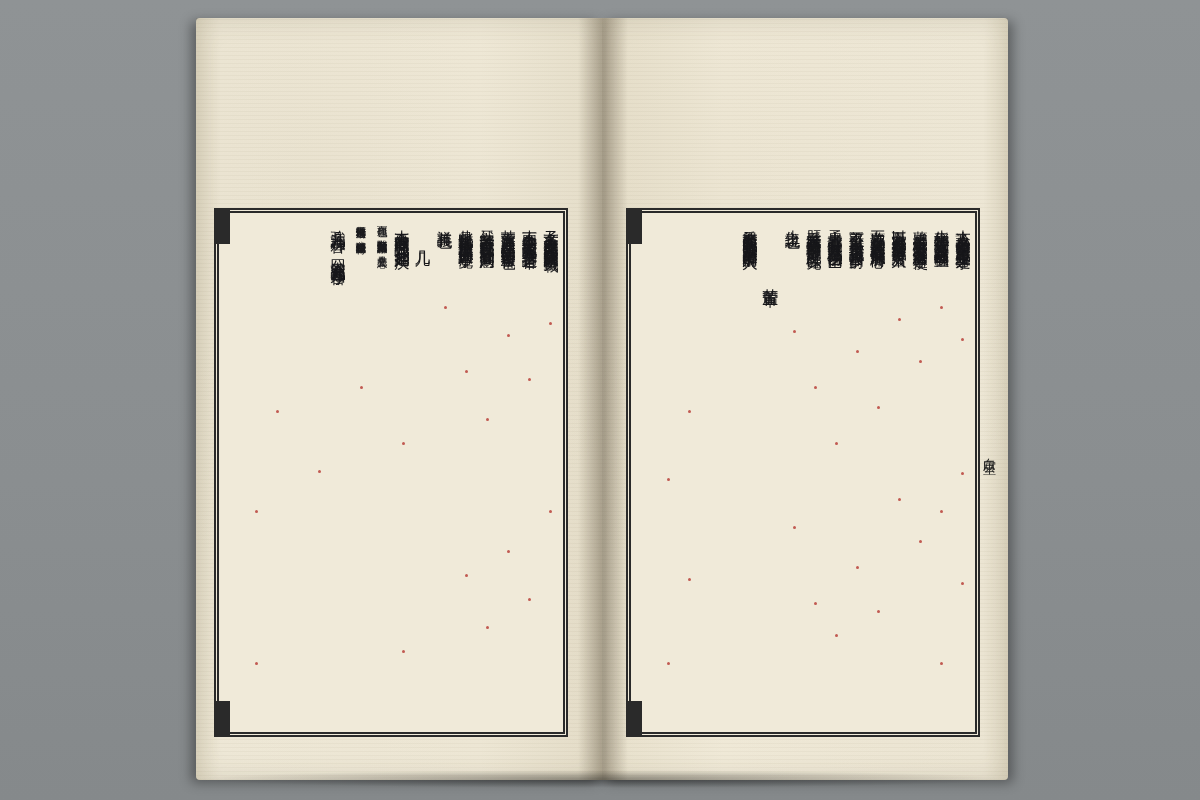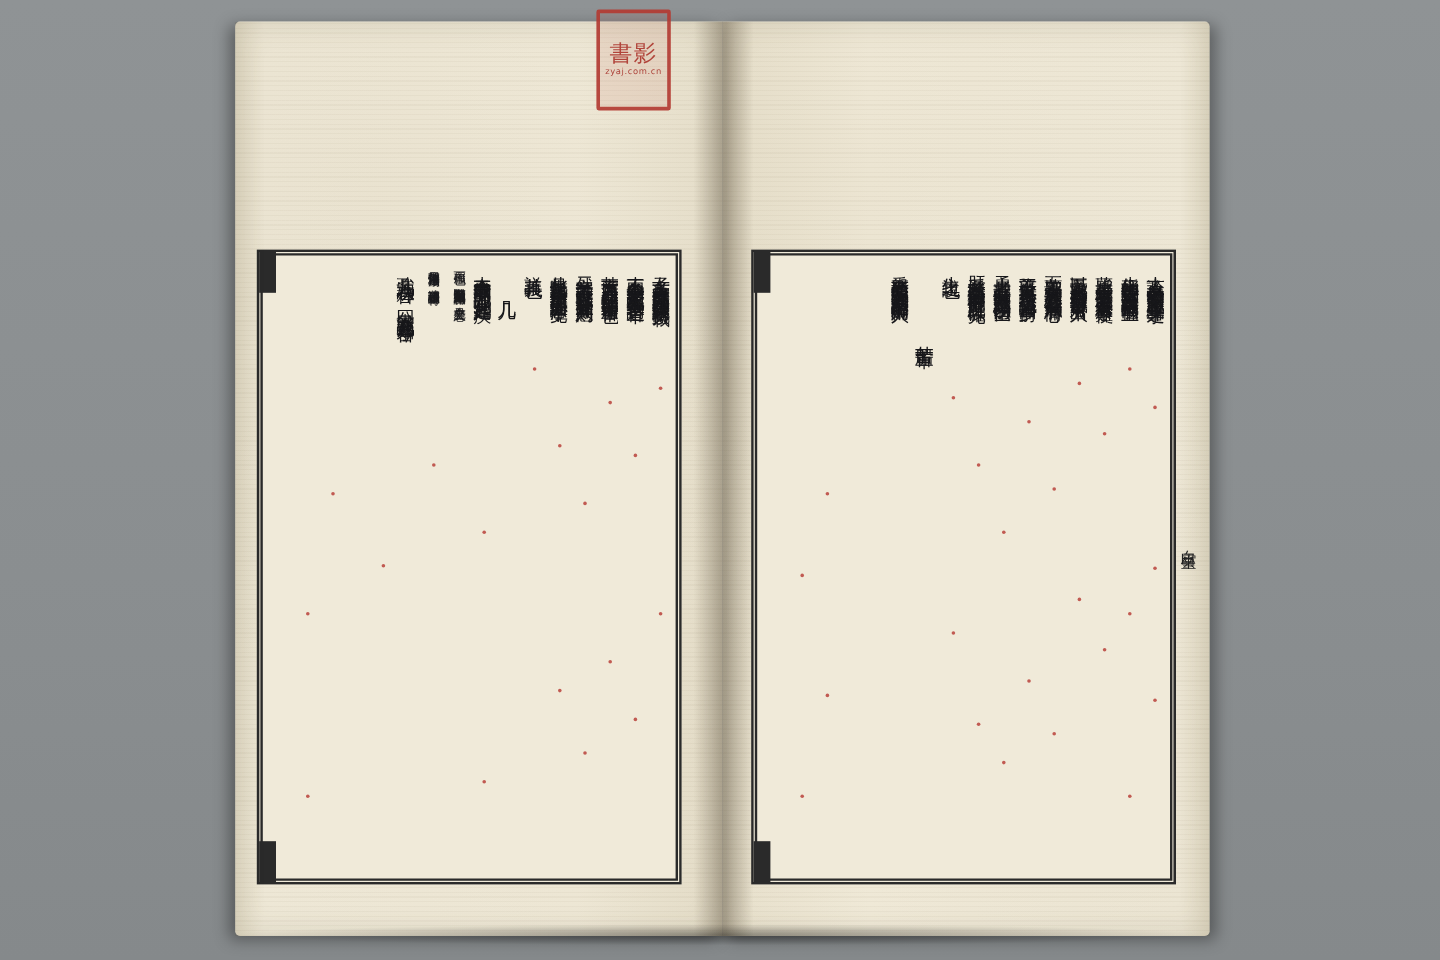--- a/index.html
+++ b/index.html
@@ -302,19 +302,15 @@
         <div class="redmark" style="left:39px;top:300px"></div>
         <div class="redmark" style="left:39px;top:452px"></div>
       </div>
 
       <div class="edge-shadow"></div>
     </div>
 
     <div class="gutter"></div>
   </div>
 
-  <div class="seal">
-    <span class="glyphs">書影</span>
-    <span class="url">zyaj.com.cn</span>
-  </div>
 
   <div class="bottom-shadow"></div>
 </div>
 
 </body></html>

